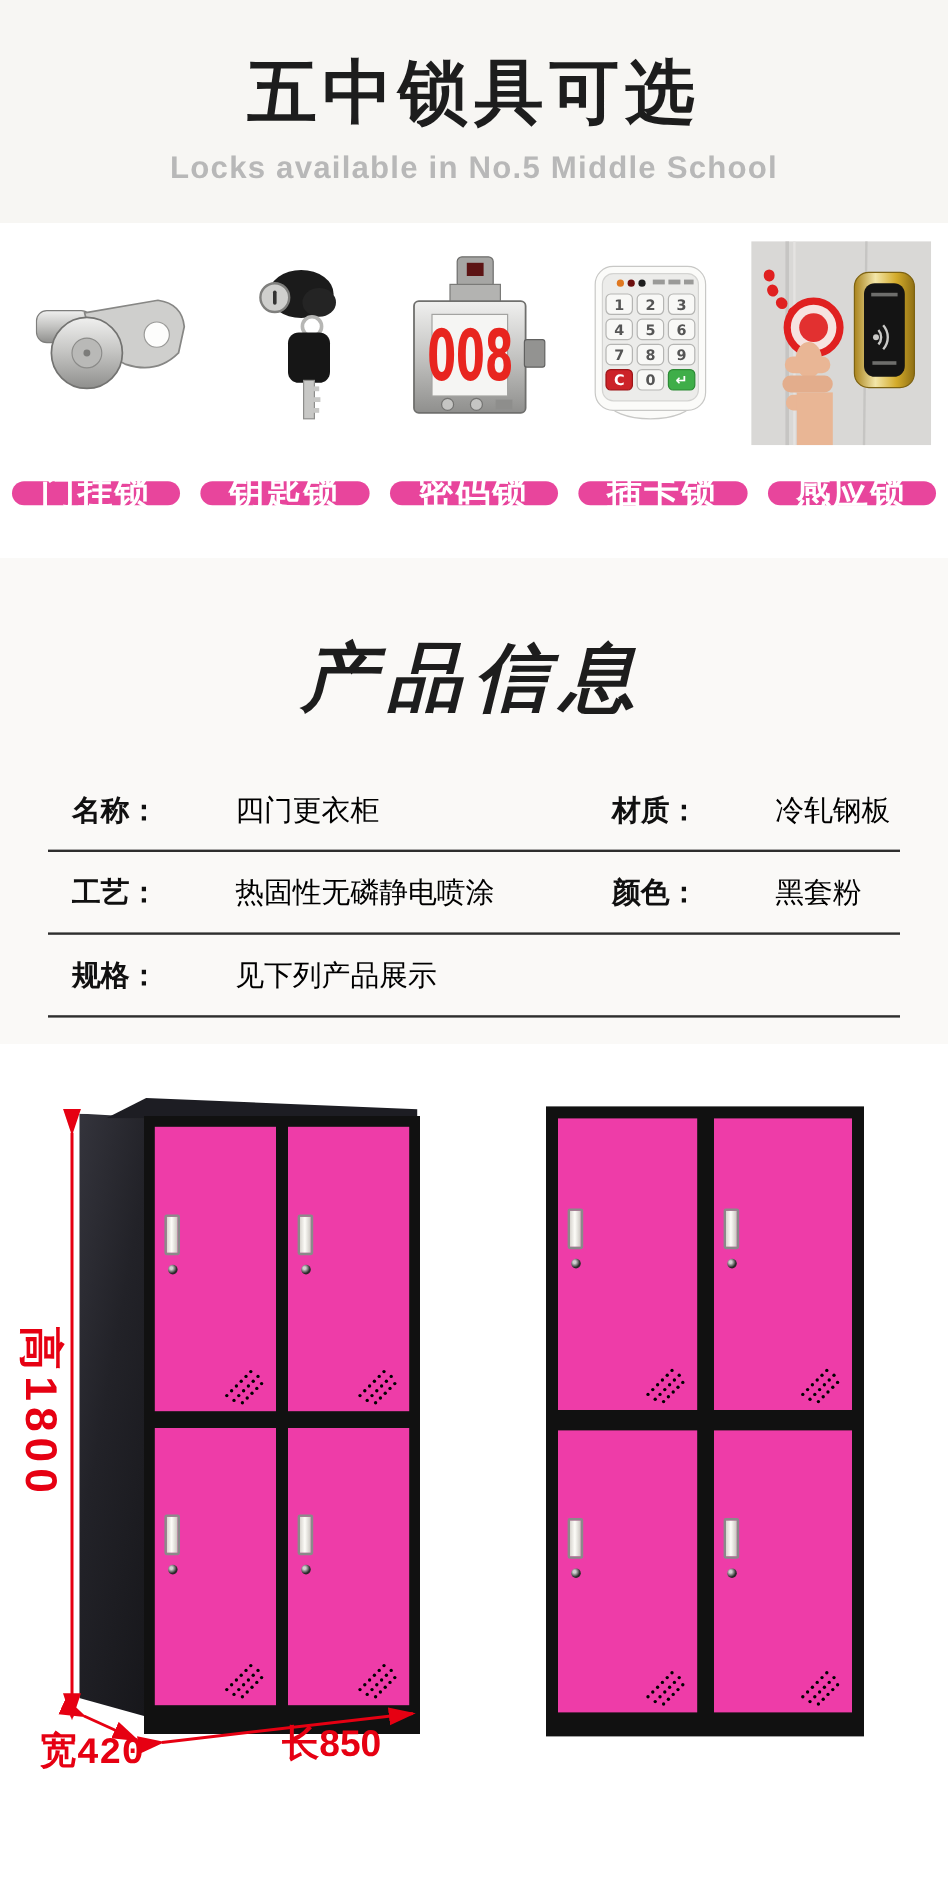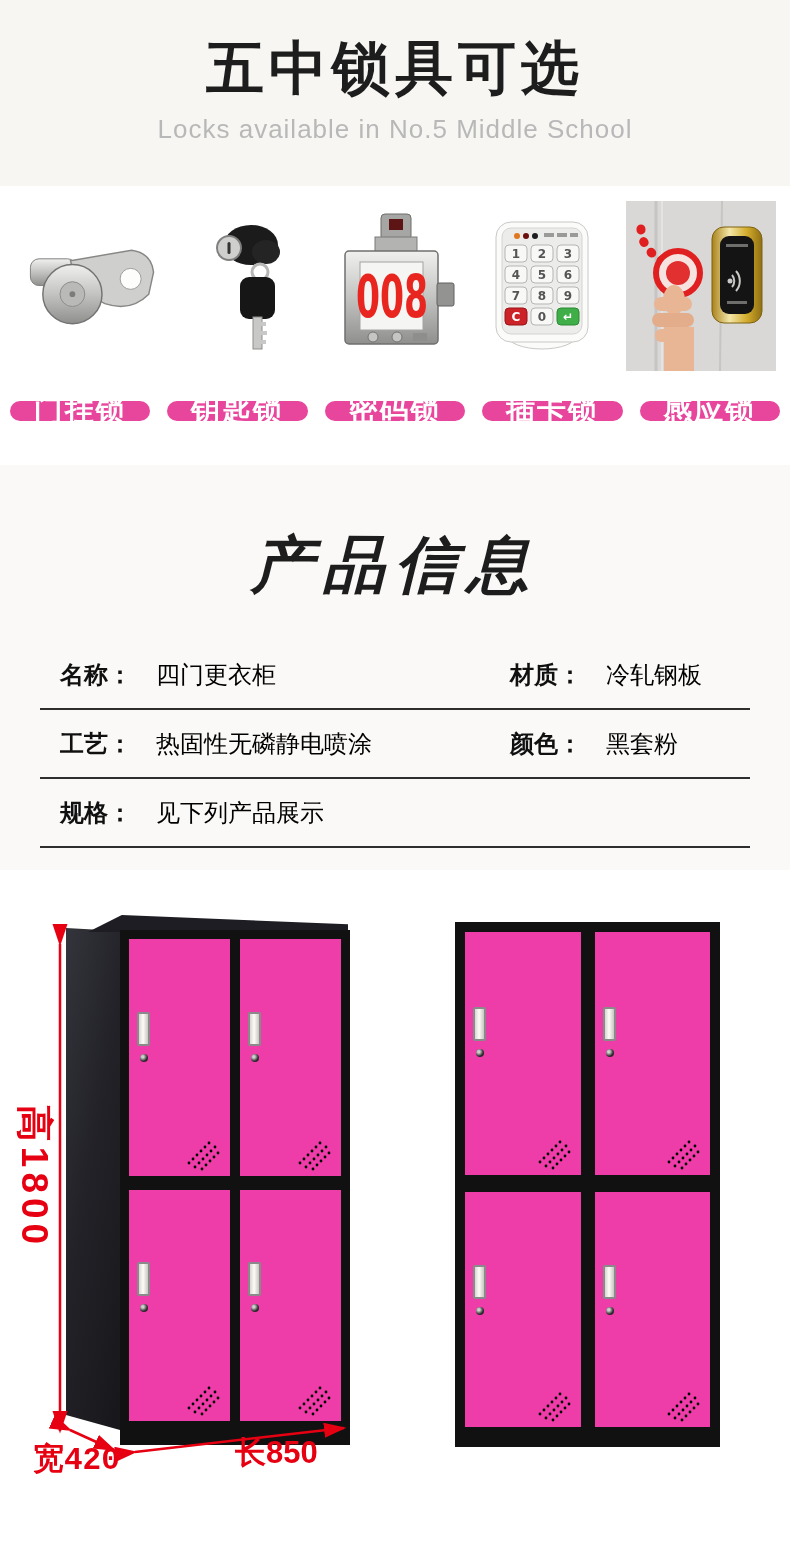--- a/index.html
+++ b/index.html
@@ -3,39 +3,39 @@
 <meta charset="utf-8">
 <style>
   * { margin:0; padding:0; box-sizing:border-box; }
   html,body { background:#fff; }
   body {
     width:790px; height:1567px; margin:0 auto; overflow:hidden;
     font-family:"Liberation Sans","DejaVu Sans",sans-serif;
     position:relative;
   }
   
-  .header { height:186px; background:var(--color-header_bg); text-align:center; padding-top:36px; }
+  .header { height:186px; background:var(--color-header_bg); text-align:center; padding-top:46px; }
   .header h1 { font-size:58px; font-weight:900; letter-spacing:5px; color:var(--color-title_black); line-height:1.1; }
-  .header .sub { margin-top:14px; font-size:26px; color:var(--color-subtitle_gray); letter-spacing:1px; }
+  .header .sub { margin-top:14px; font-size:26px; color:var(--color-subtitle_gray); letter-spacing:1px;font-weight:bold; }
   
   .locks { height:279px; background:#ffffff; }
   .locks-images { height:200px; display:flex; align-items:center; justify-content:space-between; padding:0 14px; }
   .lock-figure { display:flex; align-items:center; justify-content:center; }
   .locks-labels { display:flex; gap:17px; padding:15px 10px; height:50px; }
   .lock-chip {
     flex:1; border-radius:10px; background:var(--color-accent_pink);
     color:#fff; font-size:29px; font-weight:bold; letter-spacing:2px;
     display:flex; align-items:center; justify-content:center;
   }
   
   .info { height:405px; background:var(--color-info_bg); }
   .info h2 { text-align:center; padding-top:58px; font-size:62px; font-weight:900; letter-spacing:10px; color:var(--color-title_black);font-style:italic; }
   .info-table { margin:34px 40px 0 40px; }
   .info-row { display:flex; align-items:center; height:69px; border-bottom:2px solid #2e2e2e; }
-  .cell { display:flex; align-items:flex-start; }
+  .cell { display:flex; align-items:flex-start;gap:40px; }
   .cell.main { width:470px; padding-left:20px; }
   .cell.side { flex:1; }
   .lbl { font-size:24px; font-weight:bold; color:#101010; white-space:nowrap; }
   .val { font-size:24px; color:#000000; margin-left:24px; white-space:nowrap; }
   
   .lockers { position:relative; height:697px; background:#ffffff; }
   .locker-front { position:absolute; background:var(--color-frame_black); display:grid; }
   .locker-front.left {
     left:120px; top:60px; width:230px; height:515px;
     grid-template-columns:1fr 1fr; grid-template-rows:237px 231px;

